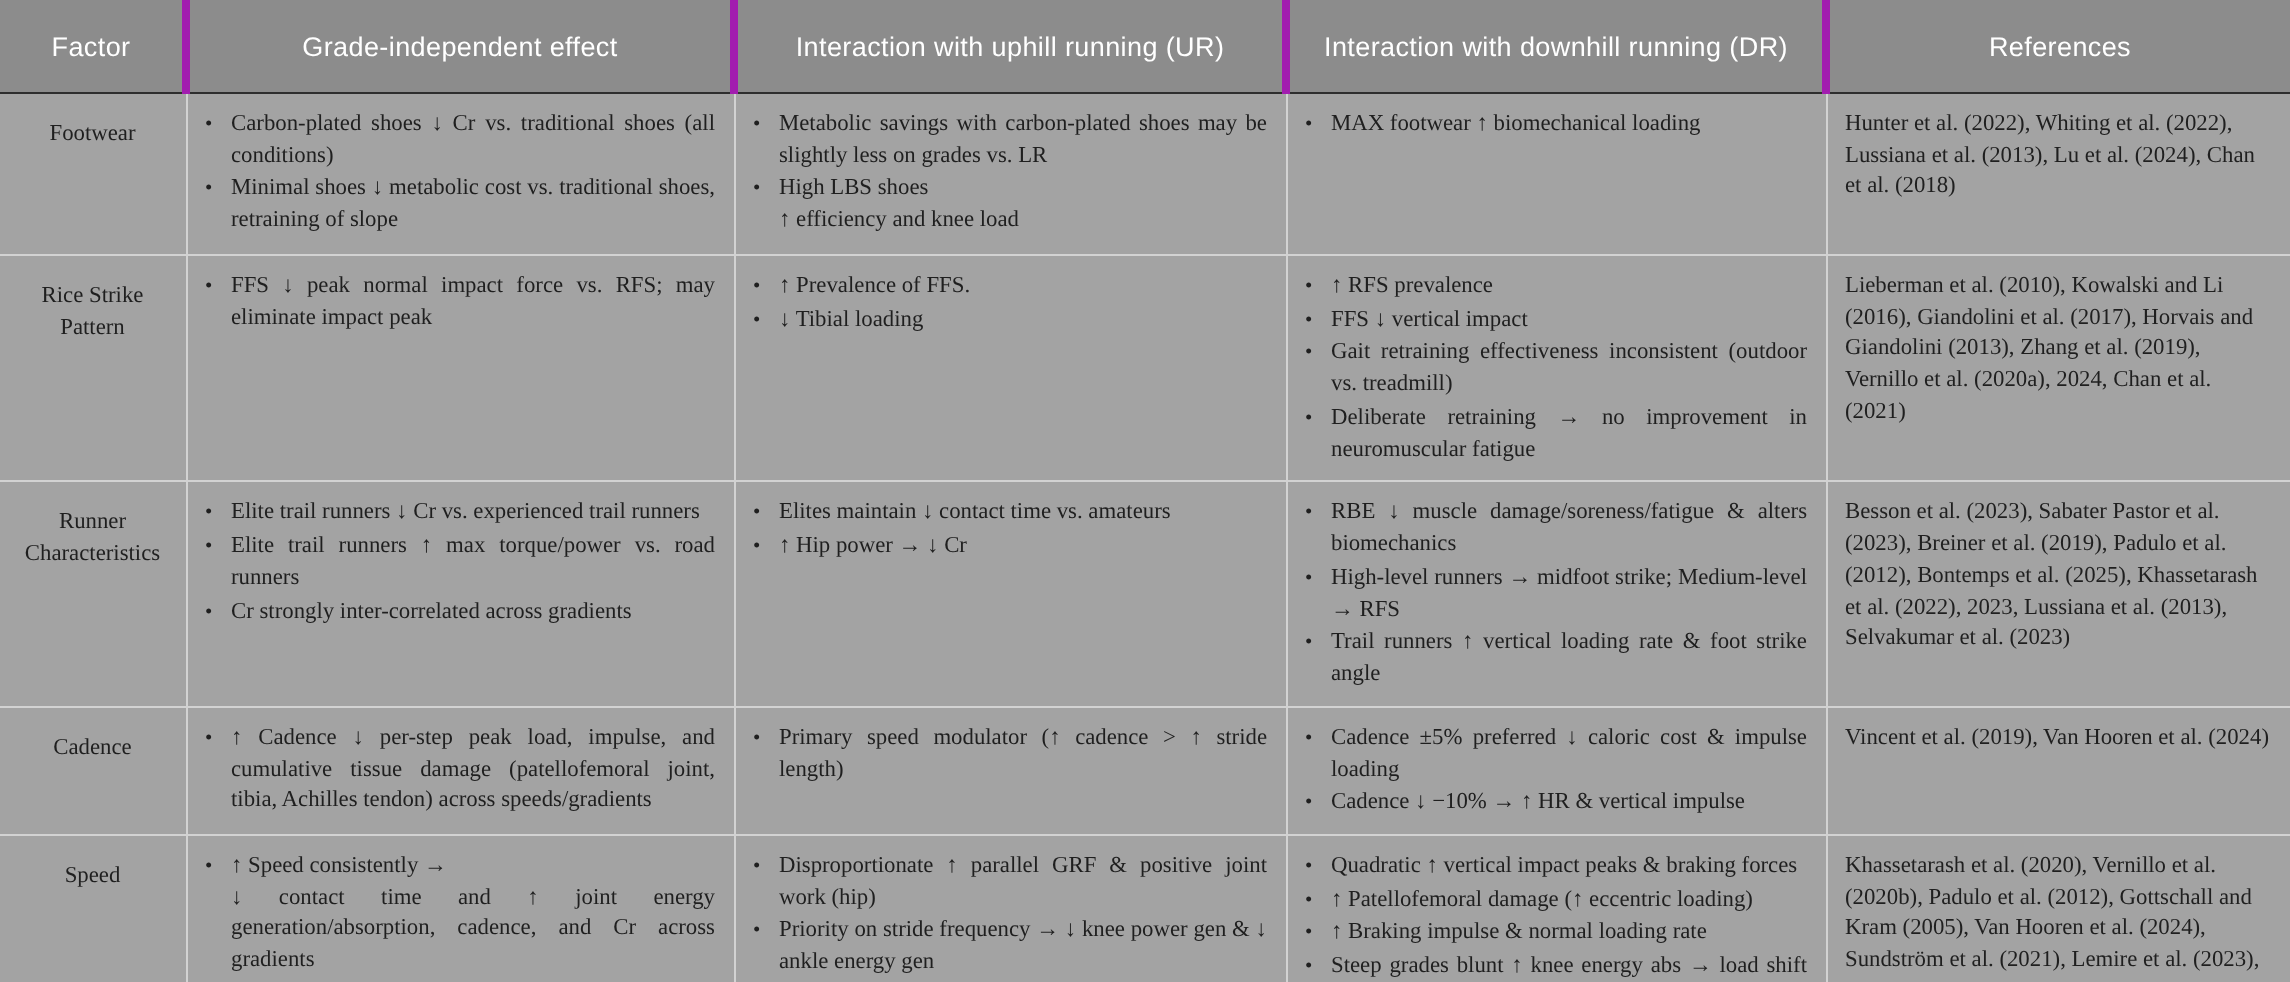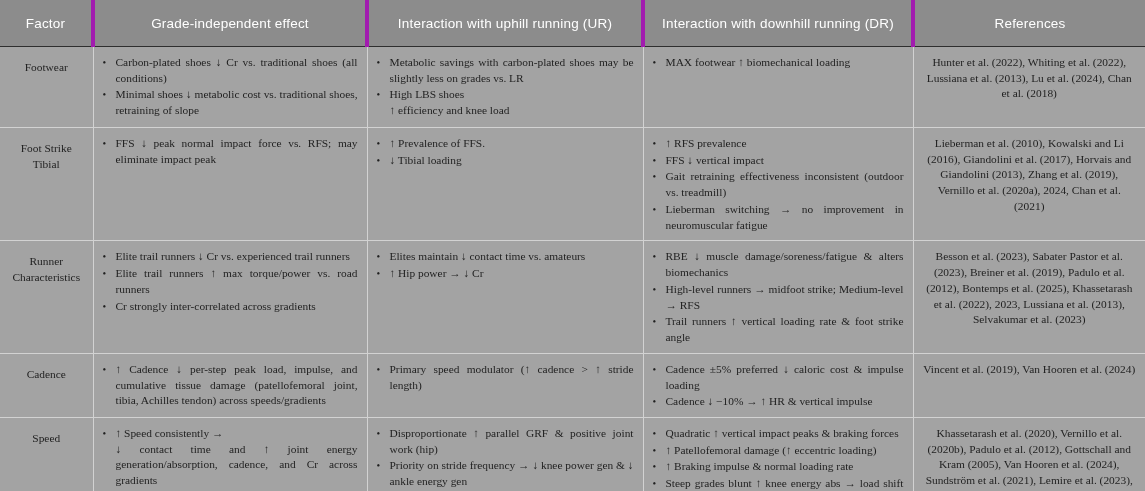--- a/index.html
+++ b/index.html
@@ -31,21 +31,21 @@
   tbody tr:first-child td { border-top:1.5px solid #2e2e2e; }
   tbody tr:last-child td { border-bottom:1px solid #4a4a4a; }
 
   tbody tr:nth-child(1){height:81px}
   tbody tr:nth-child(2){height:99px}
   tbody tr:nth-child(3){height:96px}
   tbody tr:nth-child(4){height:57px}
   tbody tr:nth-child(5){height:92px}
 
   td.factor-cell { text-align:center; padding-top:13px;margin-top:13px; }
-  td.refs-cell   { text-align:center; }
+  td.refs-cell   { text-align:left; }
 
   .bullet { display:flex; margin:0 0 1px 0; }
   .dot { flex:none; width:13px; font-size:10.5px; padding-top:1px; }
   .txt { flex:1; text-align:justify; white-space:pre-line; }
 </style>
 </head>
 <body>
 
 <div class="page">
   <table>
@@ -91,21 +91,21 @@
           </td>
           <td class="bullet-cell">
             <div class="bullet">
               <span class="dot">•</span>
               <span class="txt">MAX footwear ↑ biomechanical loading</span>
             </div>
           </td>
           <td class="refs-cell">Hunter et al. (2022), Whiting et al. (2022), Lussiana et al. (2013), Lu et al. (2024), Chan et al. (2018)</td>
         </tr>
         <tr>
-          <td class="factor-cell">Foot Strike Tibial</td>
+          <td class="factor-cell">Rice Strike Pattern</td>
           <td class="bullet-cell">
             <div class="bullet">
               <span class="dot">•</span>
               <span class="txt">FFS ↓ peak normal impact force vs. RFS; may eliminate impact peak</span>
             </div>
           </td>
           <td class="bullet-cell">
             <div class="bullet">
               <span class="dot">•</span>
               <span class="txt">↑ Prevalence of FFS.</span>
@@ -123,21 +123,21 @@
             <div class="bullet">
               <span class="dot">•</span>
               <span class="txt">FFS ↓ vertical impact</span>
             </div>
             <div class="bullet">
               <span class="dot">•</span>
               <span class="txt">Gait retraining effectiveness inconsistent (outdoor vs. treadmill)</span>
             </div>
             <div class="bullet">
               <span class="dot">•</span>
-              <span class="txt">Lieberman switching → no improvement in neuromuscular fatigue</span>
+              <span class="txt">Deliberate retraining → no improvement in neuromuscular fatigue</span>
             </div>
           </td>
           <td class="refs-cell">Lieberman et al. (2010), Kowalski and Li (2016), Giandolini et al. (2017), Horvais and Giandolini (2013), Zhang et al. (2019), Vernillo et al. (2020a), 2024, Chan et al. (2021)</td>
         </tr>
         <tr>
           <td class="factor-cell">Runner Characteristics</td>
           <td class="bullet-cell">
             <div class="bullet">
               <span class="dot">•</span>
               <span class="txt">Elite trail runners ↓ Cr vs. experienced trail runners</span>

